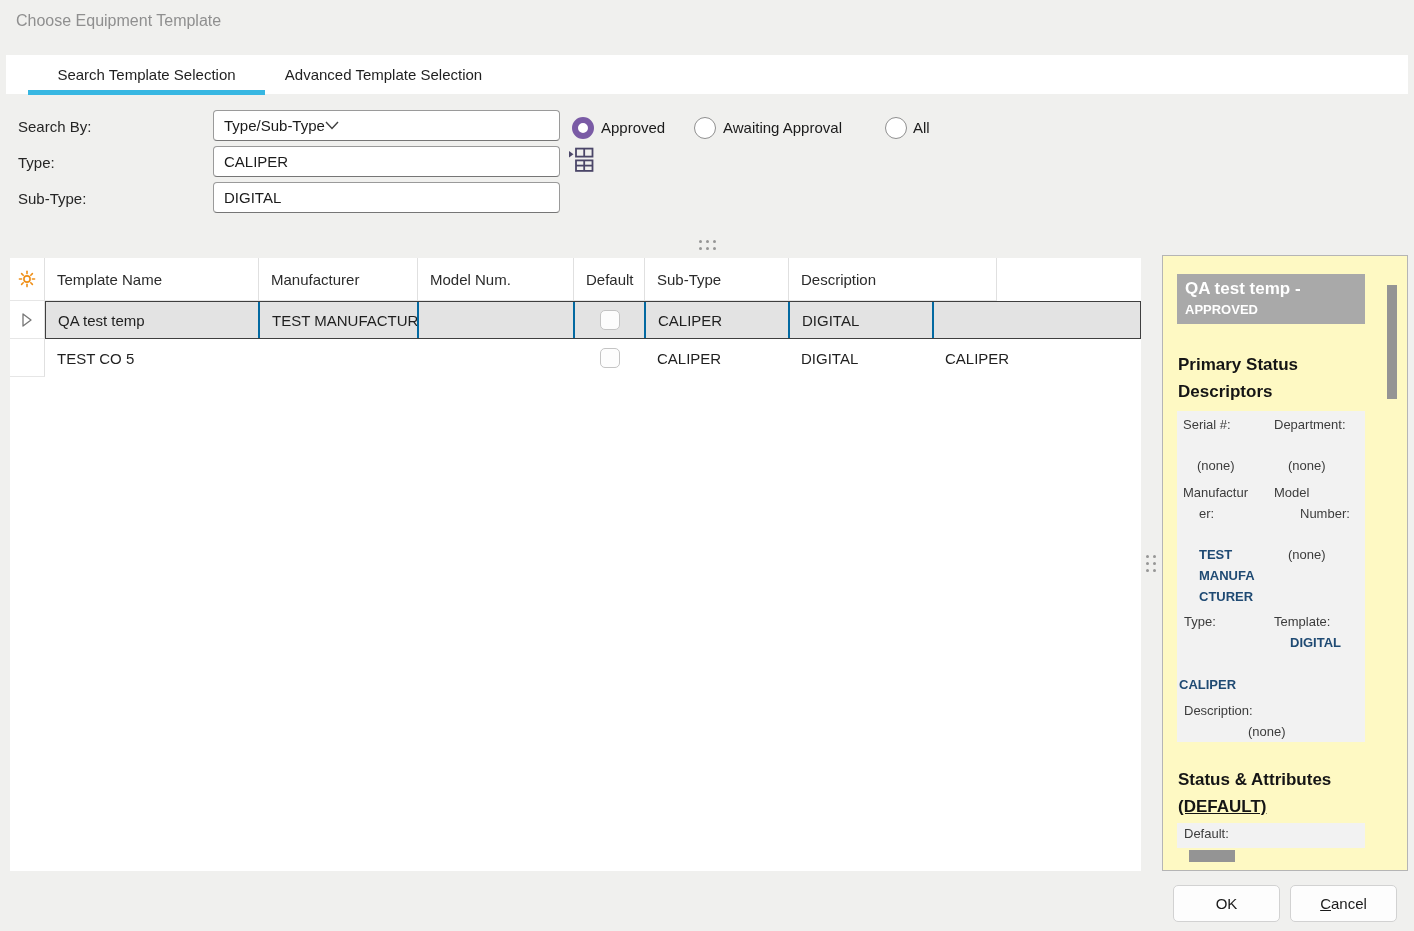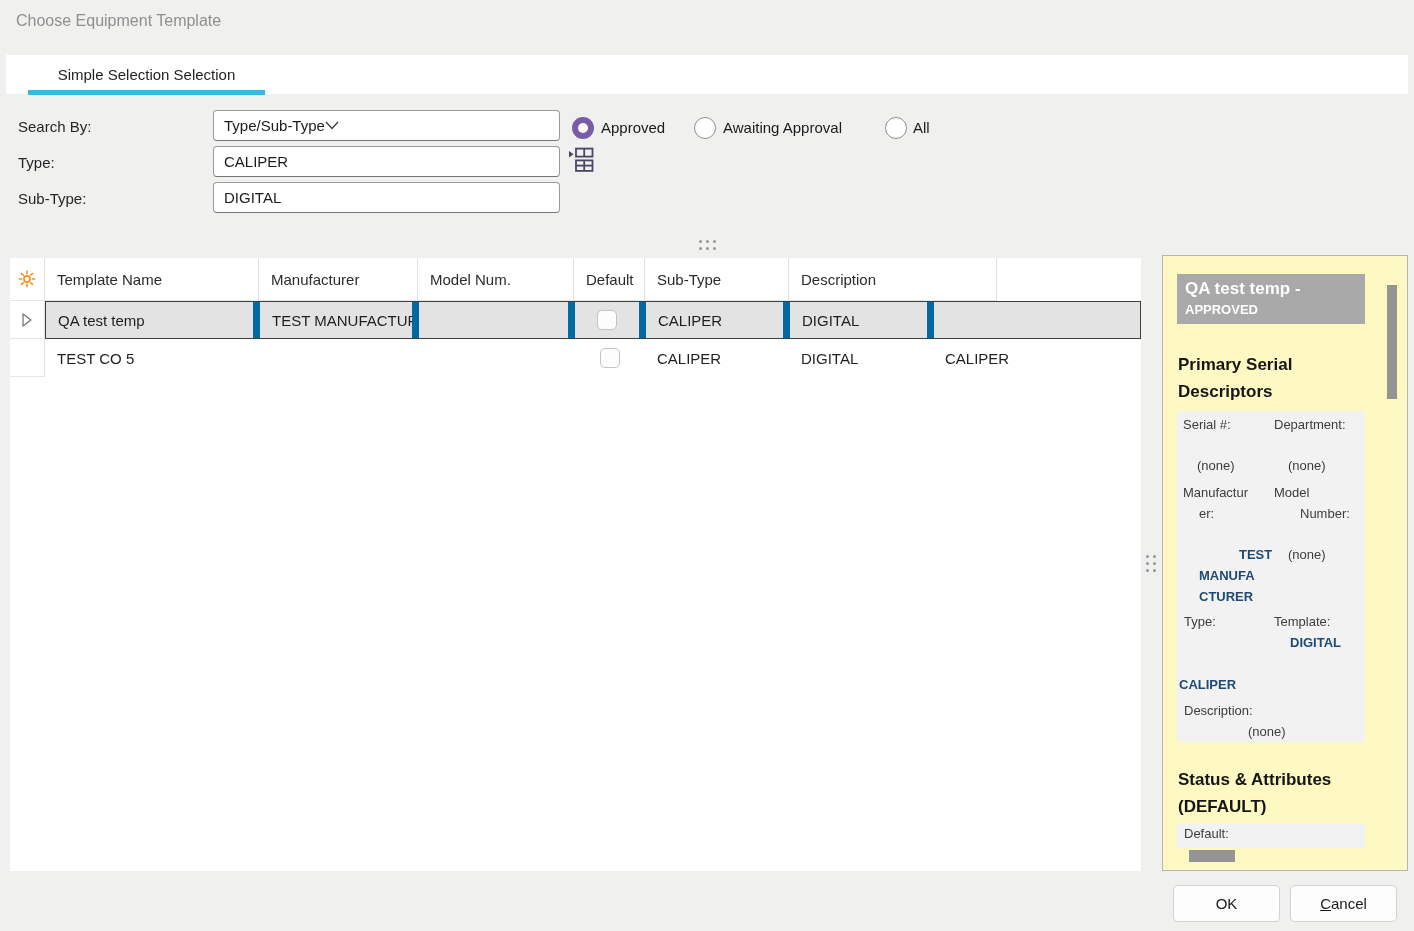--- a/index.html
+++ b/index.html
@@ -47,21 +47,21 @@
   .c4{width:71px;}.c5{width:144px;}.c6{width:144px;}.c7{width:208px;}
   .th.c0{justify-content:center;padding:0;}
   .th.c4{padding-right:18px;}
   .trow{position:relative;display:flex;height:38px;}
   .rowhead{box-sizing:border-box;width:35px;height:38px;border-right:1px solid #e0e0e0;
       border-bottom:1px solid #e6e6e6;display:flex;align-items:center;justify-content:center;background:#fff;}
   .row-body{position:absolute;left:35px;top:0;width:1096px;height:38px;box-sizing:border-box;display:flex;}
   .row-body.selected{background:#e3e3e3;border:1px solid #3f3f3f;}
   .td{box-sizing:border-box;display:flex;align-items:center;padding-left:12px;font-size:15px;
       color:#1f1f1f;white-space:nowrap;overflow:hidden;}
-  .row-body.selected .td{border-right:7px solid #0369a1;}
+  .row-body.selected .td{border-right:2px solid #0369a1;}
   .row-body.selected .td:last-child{border-right:none;}
   .td.center{justify-content:center;padding-left:0;}
   .checkbox{width:20px;height:20px;box-sizing:border-box;border:1px solid #c4c4c4;border-radius:5px;background:#fdfdfd;}
   
   #panel{left:1162px;top:255px;width:246px;height:616px;box-sizing:border-box;
          background:#fef9c3;border:1px solid #b5b5b5;}
   #panel-header{position:absolute;left:14px;top:18px;width:188px;height:50px;background:#a9a9a9;
       color:#fff;box-sizing:border-box;padding:3px 0 0 8px;}
   #panel-header .l1{font-size:17px;font-weight:700;line-height:24px;display:block;}
   #panel-header .l2{font-size:13px;font-weight:700;line-height:18px;display:block;}
@@ -82,21 +82,24 @@
   .u{text-decoration:underline;}
   svg{display:block;}
 </style>
 </head>
 <body>
 
 <div class="abs" id="window-title">Choose Equipment Template</div>
 
 <div class="abs" id="tabstrip">
   <div class="tab" id="tab-simple">
-    <span>Simple Selection Selection</span>
+    <span>Search Template Selection</span>
+  </div>
+  <div class="tab" id="tab-advanced">
+    <span>Advanced Template Selection</span>
   </div>
 </div>
 
 <span class="form-label" style="left:18px;top:118px;">Search By:</span>
 <div class="inputbox combo" style="top:110px;">
   <span>Type/Sub-Type</span>
   <span>
     <svg width="14" height="9" viewBox="0 0 14 9">
         <polyline points="1,1 7,7.5 13,1" fill="none" stroke="#3f3f3f" stroke-width="1.4"></polyline>
       </svg>
@@ -219,52 +222,52 @@
 </div>
 
 <div class="abs" id="panel">
   <div id="panel-header">
     <span class="l1">QA test temp -</span>
     <span class="l2">APPROVED</span>
   </div>
   <div class="vthumb"></div>
 
   <div class="h-section" style="left:15px;top:95px;">
-    <span style="display:block;">Primary Serial</span>
+    <span style="display:block;">Primary Status</span>
     <span style="display:block;">Descriptors</span>
   </div>
 
   <div class="gbox" id="gbox1">
     <span class="p-item" style="left:6px;top:6px;">Serial #:</span>
     <span class="p-item" style="left:97px;top:6px;">Department:</span>
     <span class="p-item" style="left:20px;top:47px;">(none)</span>
     <span class="p-item" style="left:111px;top:47px;">(none)</span>
 
     <span class="p-item" style="left:6px;top:74px;">Manufactur</span>
     <span class="p-item" style="left:97px;top:74px;">Model</span>
     <span class="p-item" style="left:22px;top:95px;">er:</span>
     <span class="p-item" style="left:123px;top:95px;">Number:</span>
 
-    <span class="p-item nv" style="left:22px;top:136px;margin-left:40px;">TEST</span>
+    <span class="p-item nv" style="left:22px;top:136px;">TEST</span>
     <span class="p-item" style="left:111px;top:136px;">(none)</span>
     <span class="p-item nv" style="left:22px;top:157px;">MANUFA</span>
     <span class="p-item nv" style="left:22px;top:178px;">CTURER</span>
 
     <span class="p-item" style="left:7px;top:203px;">Type:</span>
     <span class="p-item" style="left:97px;top:203px;">Template:</span>
     <span class="p-item nv" style="left:113px;top:224px;">DIGITAL</span>
     <span class="p-item nv" style="left:2px;top:266px;">CALIPER</span>
 
     <span class="p-item" style="left:7px;top:292px;">Description:</span>
     <span class="p-item" style="left:71px;top:313px;">(none)</span>
   </div>
 
   <div class="h-section" style="left:15px;top:510px;">
     <span style="display:block;">Status &amp; Attributes</span>
-    <span style="display:block;">(DEFAULT)</span>
+    <span style="display:block;text-decoration:underline;">(DEFAULT)</span>
   </div>
 
   <div class="gbox" id="gbox2">
     <span class="p-item" style="left:7px;top:3px;">Default:</span>
   </div>
 
   <div class="hthumb"></div>
 </div>
 
 <div class="btn" id="btn-ok">

